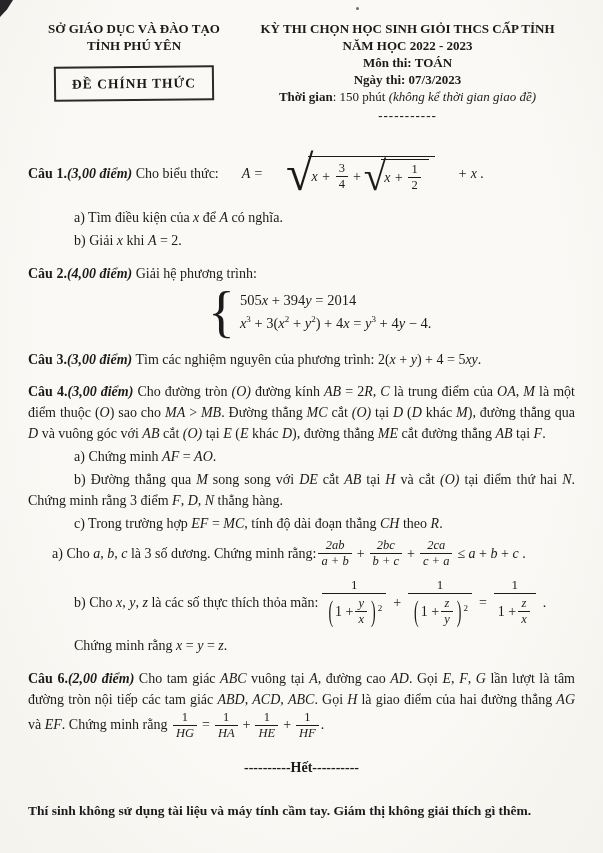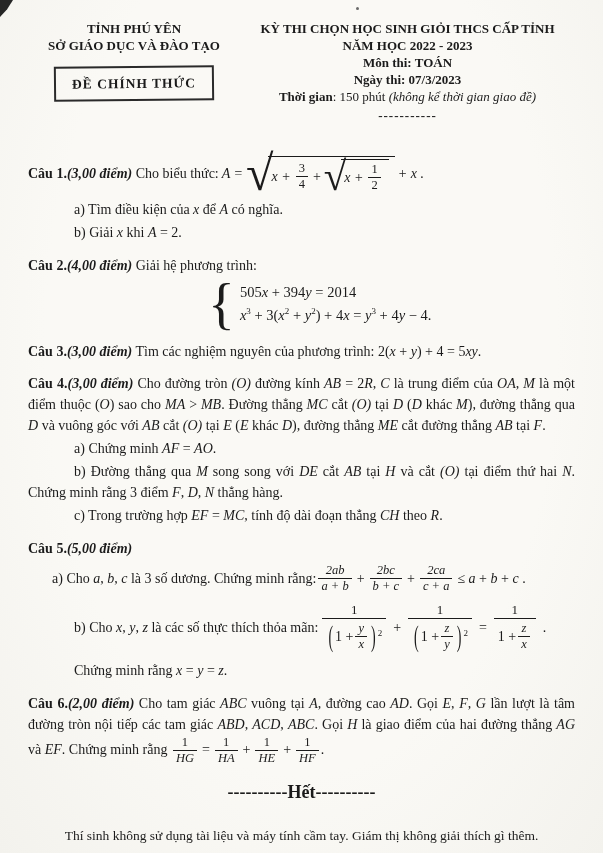--- a/index.html
+++ b/index.html
@@ -22,21 +22,21 @@
   sup{font-size:9px;line-height:0;}
   
   .hdr{display:flex;}
   .hdr-left{width:212px;text-align:center;font-weight:bold;font-size:13px;line-height:17px;}
   .hdr-right{flex:1;text-align:center;font-size:13px;line-height:17px;}
   .hdr-right .t{font-weight:bold;}
   .stamp-box{display:inline-block;border:2px solid #2a2a2a;padding:7px 16px;margin-top:12px;
     font-weight:bold;font-size:13.5px;letter-spacing:1px;transform:rotate(-0.6deg);}
   .dashes{font-weight:bold;letter-spacing:1px;margin-top:2px;}
   
-  .q{margin-top:12px;}
+  .q{margin-top:12px;gap:20px;}
   .para{text-align:justify;}
   .sub{padding-left:46px;margin-top:2px;}
   .sub-ind{text-indent:46px;text-align:justify;margin-top:2px;}
   .mline{display:flex;align-items:center;flex-wrap:nowrap;white-space:nowrap;}
   .mop{padding:0 3px;}
   
   .frac{display:inline-flex;flex-direction:column;align-items:center;vertical-align:middle;margin:0 2px;}
   .frac .fn{font-size:12.5px;line-height:15px;padding:0 3px;text-align:center;}
   .frac .fd{font-size:12.5px;line-height:15px;padding:0 3px;text-align:center;border-top:1.3px solid #1b1b1b;}
   
@@ -50,38 +50,38 @@
   .system{display:flex;align-items:center;margin:3px 0 4px 180px;}
   .sysbrace{font-size:56px;line-height:0.9;margin-right:5px;font-weight:400;}
   .sysrow{font-size:14.5px;line-height:23px;}
   
   .bfrac{display:inline-flex;flex-direction:column;align-items:center;margin:0 4px;}
   .bfrac .bfn{font-size:13px;line-height:16px;padding:0 4px;}
   .bfrac .bfd{border-top:1.3px solid #1b1b1b;padding:2px 4px 0 4px;display:inline-flex;align-items:center;}
   .bp{display:inline-block;transform:scaleY(2.15);font-size:14px;margin:0 2px;font-weight:300;}
   .bexp{align-self:flex-start;font-size:9px;margin-top:2px;}
   
-  .het{text-align:center;font-weight:bold;margin-top:16px;font-size:18px;}
-  .note{text-align:center;font-weight:normal;margin-top:22px;font-size:13.5px;}
+  .het{text-align:center;font-weight:bold;margin-top:16px;font-size:14px;}
+  .note{text-align:left;font-weight:bold;margin-top:22px;font-size:13.5px;}
   
   .corner-mark{position:absolute;left:0;top:0;width:13px;height:17px;background:#262626;
     clip-path:polygon(0 0,100% 0,55% 55%,0 100%);}
   .speck{position:absolute;left:356px;top:7px;width:3px;height:3px;border-radius:50%;background:#6a6a6a;}
 </style>
 </head>
 <body>
 
 <div class="page">
   <div class="corner-mark"></div>
   <div class="speck"></div>
 
   <div class="hdr">
     <div class="hdr-left">
+      <div>SỞ GIÁO DỤC VÀ ĐÀO TẠO</div>
       <div>TỈNH PHÚ YÊN</div>
-      <div>SỞ GIÁO DỤC VÀ ĐÀO TẠO</div>
       <div class="stamp-box">ĐỀ CHÍNH THỨC</div>
     </div>
     <div class="hdr-right">
       <div class="t">KỲ THI CHỌN HỌC SINH GIỎI THCS CẤP TỈNH</div>
       <div class="t">NĂM HỌC 2022 - 2023</div>
       <div class="t">Môn thi: TOÁN</div>
       <div class="t">Ngày thi: 07/3/2023</div>
       <div><span class="bd">Thời gian</span><span>: 150 phút </span><span class="it">(không kể thời gian giao đề)</span></div>
       <div class="dashes">-----------</div>
     </div>
@@ -106,42 +106,41 @@
             <span class="frac">
                 <span class="fn">1</span>
                 <span class="fd">2</span>
               </span>
           </span>
         </span>
       </span>
     </span>
     <span class="it mop">+ x .</span>
   </div>
-  <div class="sub" style="margin-top:6px;"><span>a) Tìm điều kiện của </span><span class="it">x</span><span> để </span><span class="it">A</span><span> có nghĩa.</span></div>
+  <div class="sub" style="margin-top:14px;"><span>a) Tìm điều kiện của </span><span class="it">x</span><span> để </span><span class="it">A</span><span> có nghĩa.</span></div>
   <div class="sub"><span>b) Giải </span><span class="it">x</span><span> khi </span><span class="it">A</span><span> = 2.</span></div>
 
   <div class="q">
     <div><span class="bd">Câu 2.</span><span class="it bd">(4,00 điểm)</span><span> Giải hệ phương trình:</span></div>
     <div class="system">
       <span class="sysbrace">{</span>
       <span>
         <div class="sysrow"><span>505</span><span class="it">x</span><span> + 394</span><span class="it">y</span><span> = 2014</span></div>
         <div class="sysrow"><span class="it">x</span><sup>3</sup><span> + 3(</span><span class="it">x</span><sup>2</sup><span> + </span><span class="it">y</span><sup>2</sup><span>) + 4</span><span class="it">x</span><span> = </span><span class="it">y</span><sup>3</sup><span> + 4</span><span class="it">y</span><span> − 4.</span></div>
       </span>
     </div>
   </div>
 
   <div class="q" style="margin-top:12px;"><span class="bd">Câu 3.</span><span class="it bd">(3,00 điểm)</span><span> Tìm các nghiệm nguyên của phương trình: </span><span>2(</span><span class="it">x</span><span> + </span><span class="it">y</span><span>) + 4 = 5</span><span class="it">xy</span><span>.</span></div>
 
   <div class="q para" style="margin-top:11px;"><span class="bd">Câu 4.</span><span class="it bd">(3,00 điểm)</span><span> Cho đường tròn </span><span class="it">(O)</span><span> đường kính </span><span class="it">AB</span><span> = 2</span><span class="it">R</span><span>, </span><span class="it">C</span><span> là trung điểm của </span><span class="it">OA</span><span>, </span><span class="it">M</span><span> là một điểm thuộc (</span><span class="it">O</span><span>) sao cho </span><span class="it">MA</span><span> &gt; </span><span class="it">MB</span><span>. Đường thẳng </span><span class="it">MC</span><span> cắt </span><span class="it">(O)</span><span> tại </span><span class="it">D</span><span> (</span><span class="it">D</span><span> khác </span><span class="it">M</span><span>), đường thẳng qua </span><span class="it">D</span><span> và vuông góc với </span><span class="it">AB</span><span> cắt </span><span class="it">(O)</span><span> tại </span><span class="it">E</span><span> (</span><span class="it">E</span><span> khác </span><span class="it">D</span><span>), đường thẳng </span><span class="it">ME</span><span> cắt đường thẳng </span><span class="it">AB</span><span> tại </span><span class="it">F</span><span>.</span></div>
   <div class="sub"><span>a) Chứng minh </span><span class="it">AF</span><span> = </span><span class="it">AO</span><span>.</span></div>
   <div class="sub-ind"><span>b) Đường thẳng qua </span><span class="it">M</span><span> song song với </span><span class="it">DE</span><span> cắt </span><span class="it">AB</span><span> tại </span><span class="it">H</span><span> và cắt </span><span class="it">(O)</span><span> tại điểm thứ hai </span><span class="it">N</span><span>. Chứng minh rằng 3 điểm </span><span class="it">F</span><span>, </span><span class="it">D</span><span>, </span><span class="it">N</span><span> thẳng hàng.</span></div>
   <div class="sub"><span>c) Trong trường hợp </span><span class="it">EF</span><span> = </span><span class="it">MC</span><span>, tính độ dài đoạn thẳng </span><span class="it">CH</span><span> theo </span><span class="it">R</span><span>.</span></div>
 
-  <div class="q"><span class="bd">Câu 5.</span><span class="it bd">(5,00 điểm)</span></div>
   <div class="mline" style="margin-left:24px;margin-top:4px;">
     <span><span>a) Cho </span><span class="it">a</span><span>, </span><span class="it">b</span><span>, </span><span class="it">c</span><span> là 3 số dương. Chứng minh rằng: </span></span>
     <span class="frac">
         <span class="fn it">2ab</span>
         <span class="fd it">a + b</span>
       </span>
     <span class="mop">+</span>
     <span class="frac">
         <span class="fn it">2bc</span>
         <span class="fd it">b + c</span>

